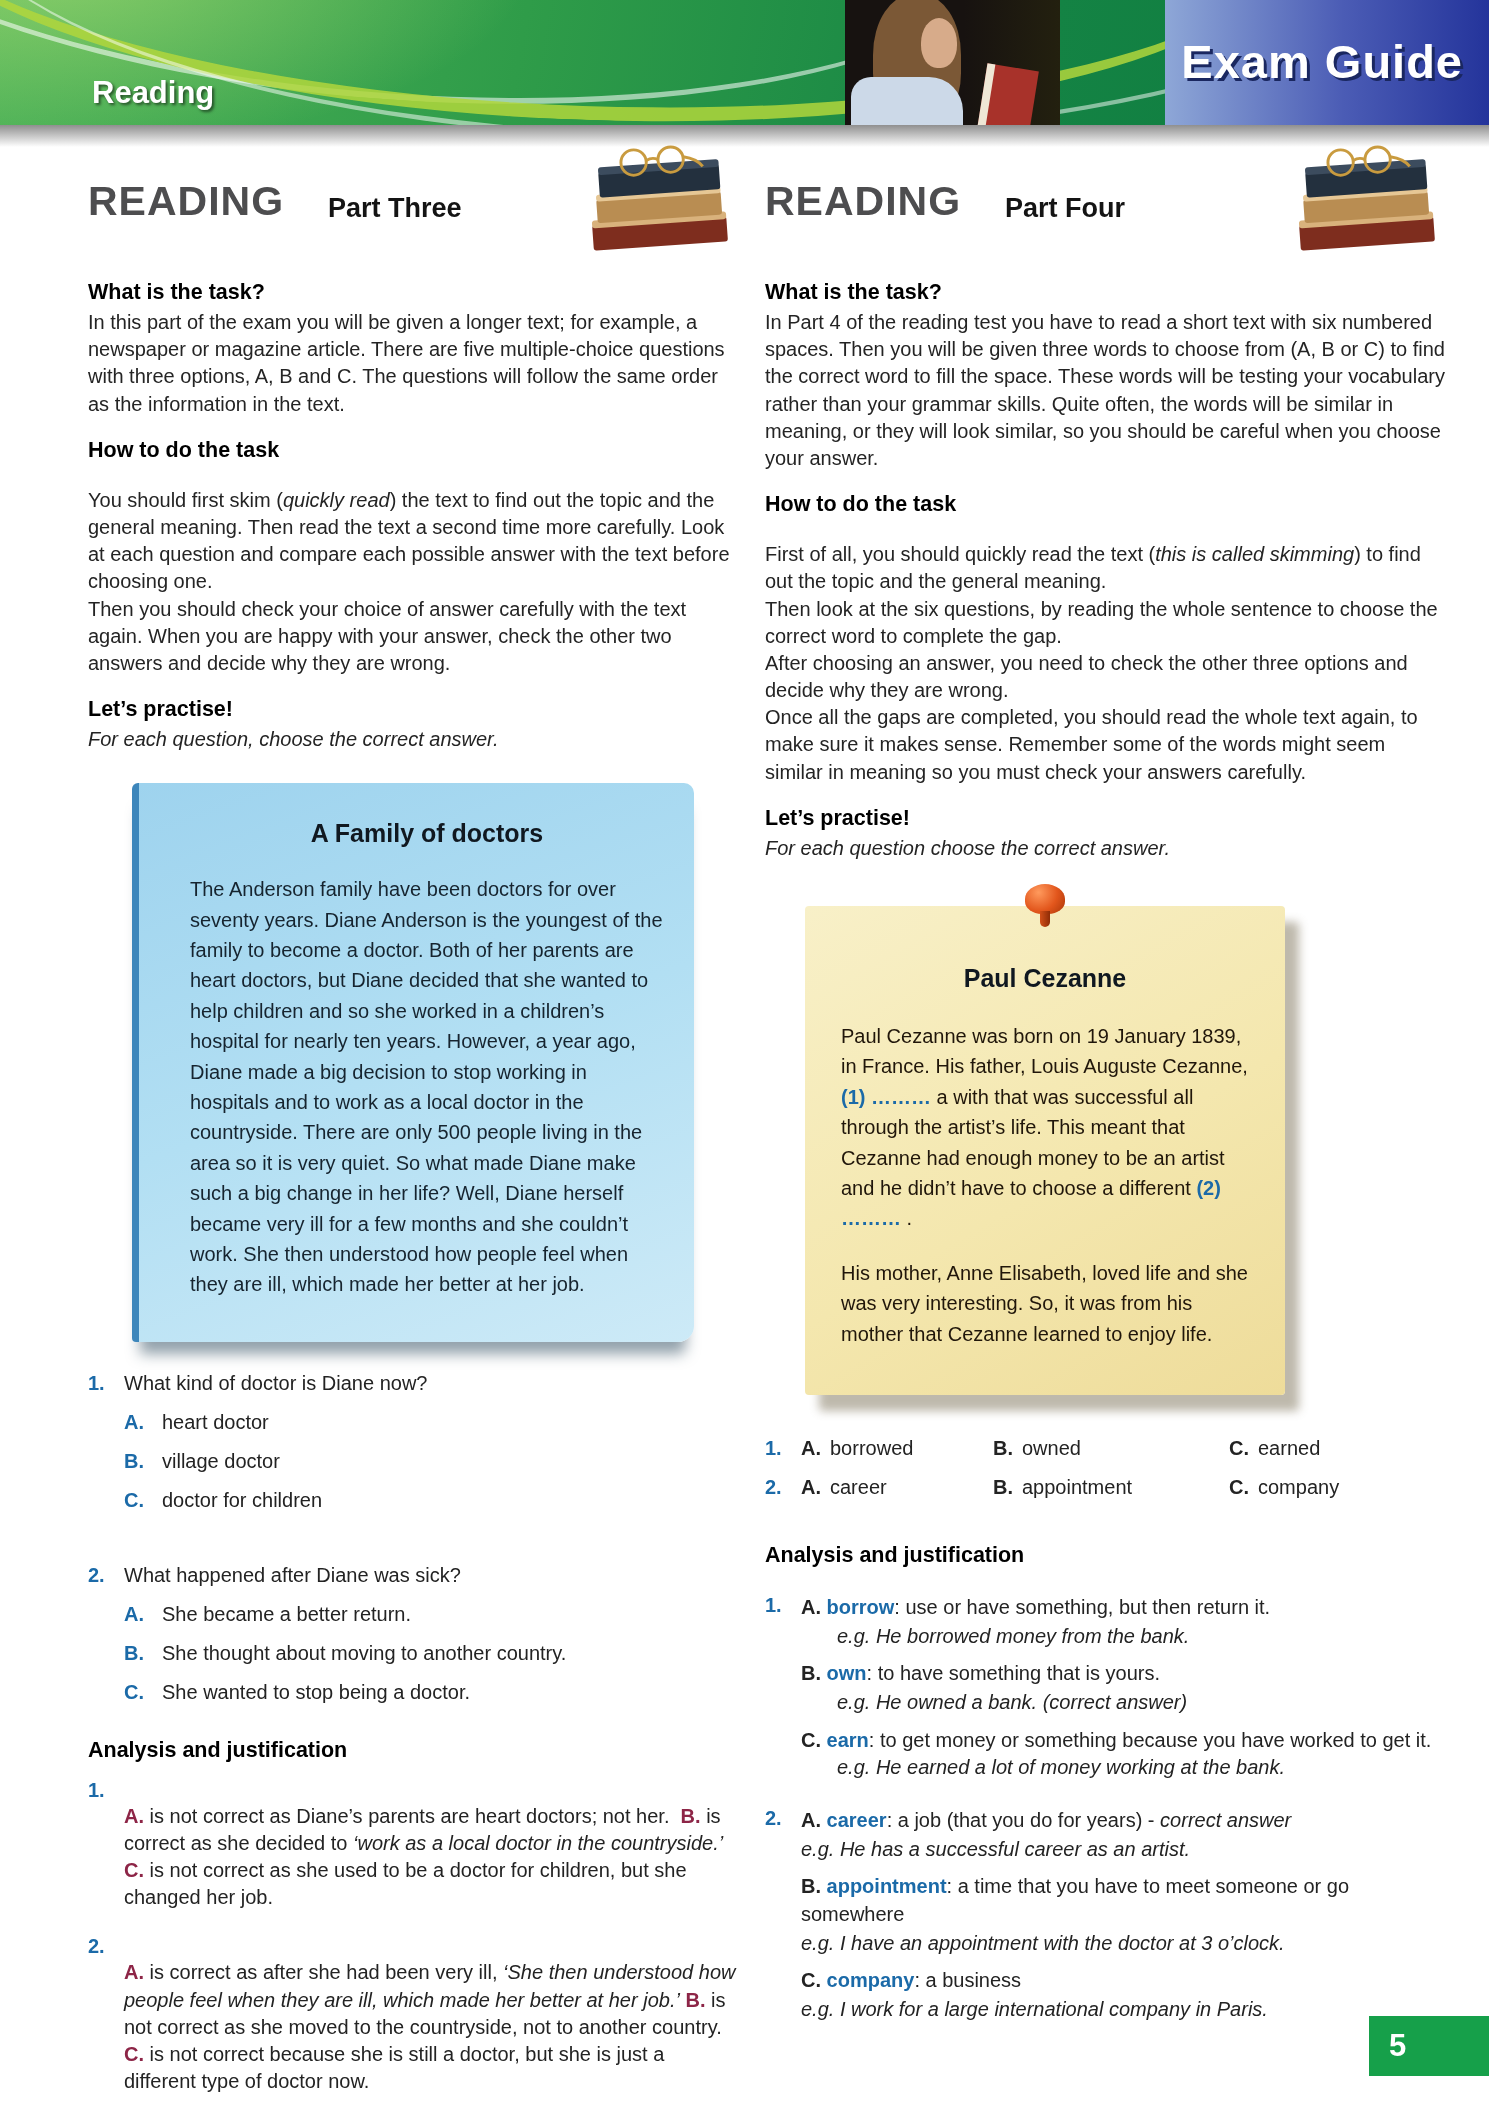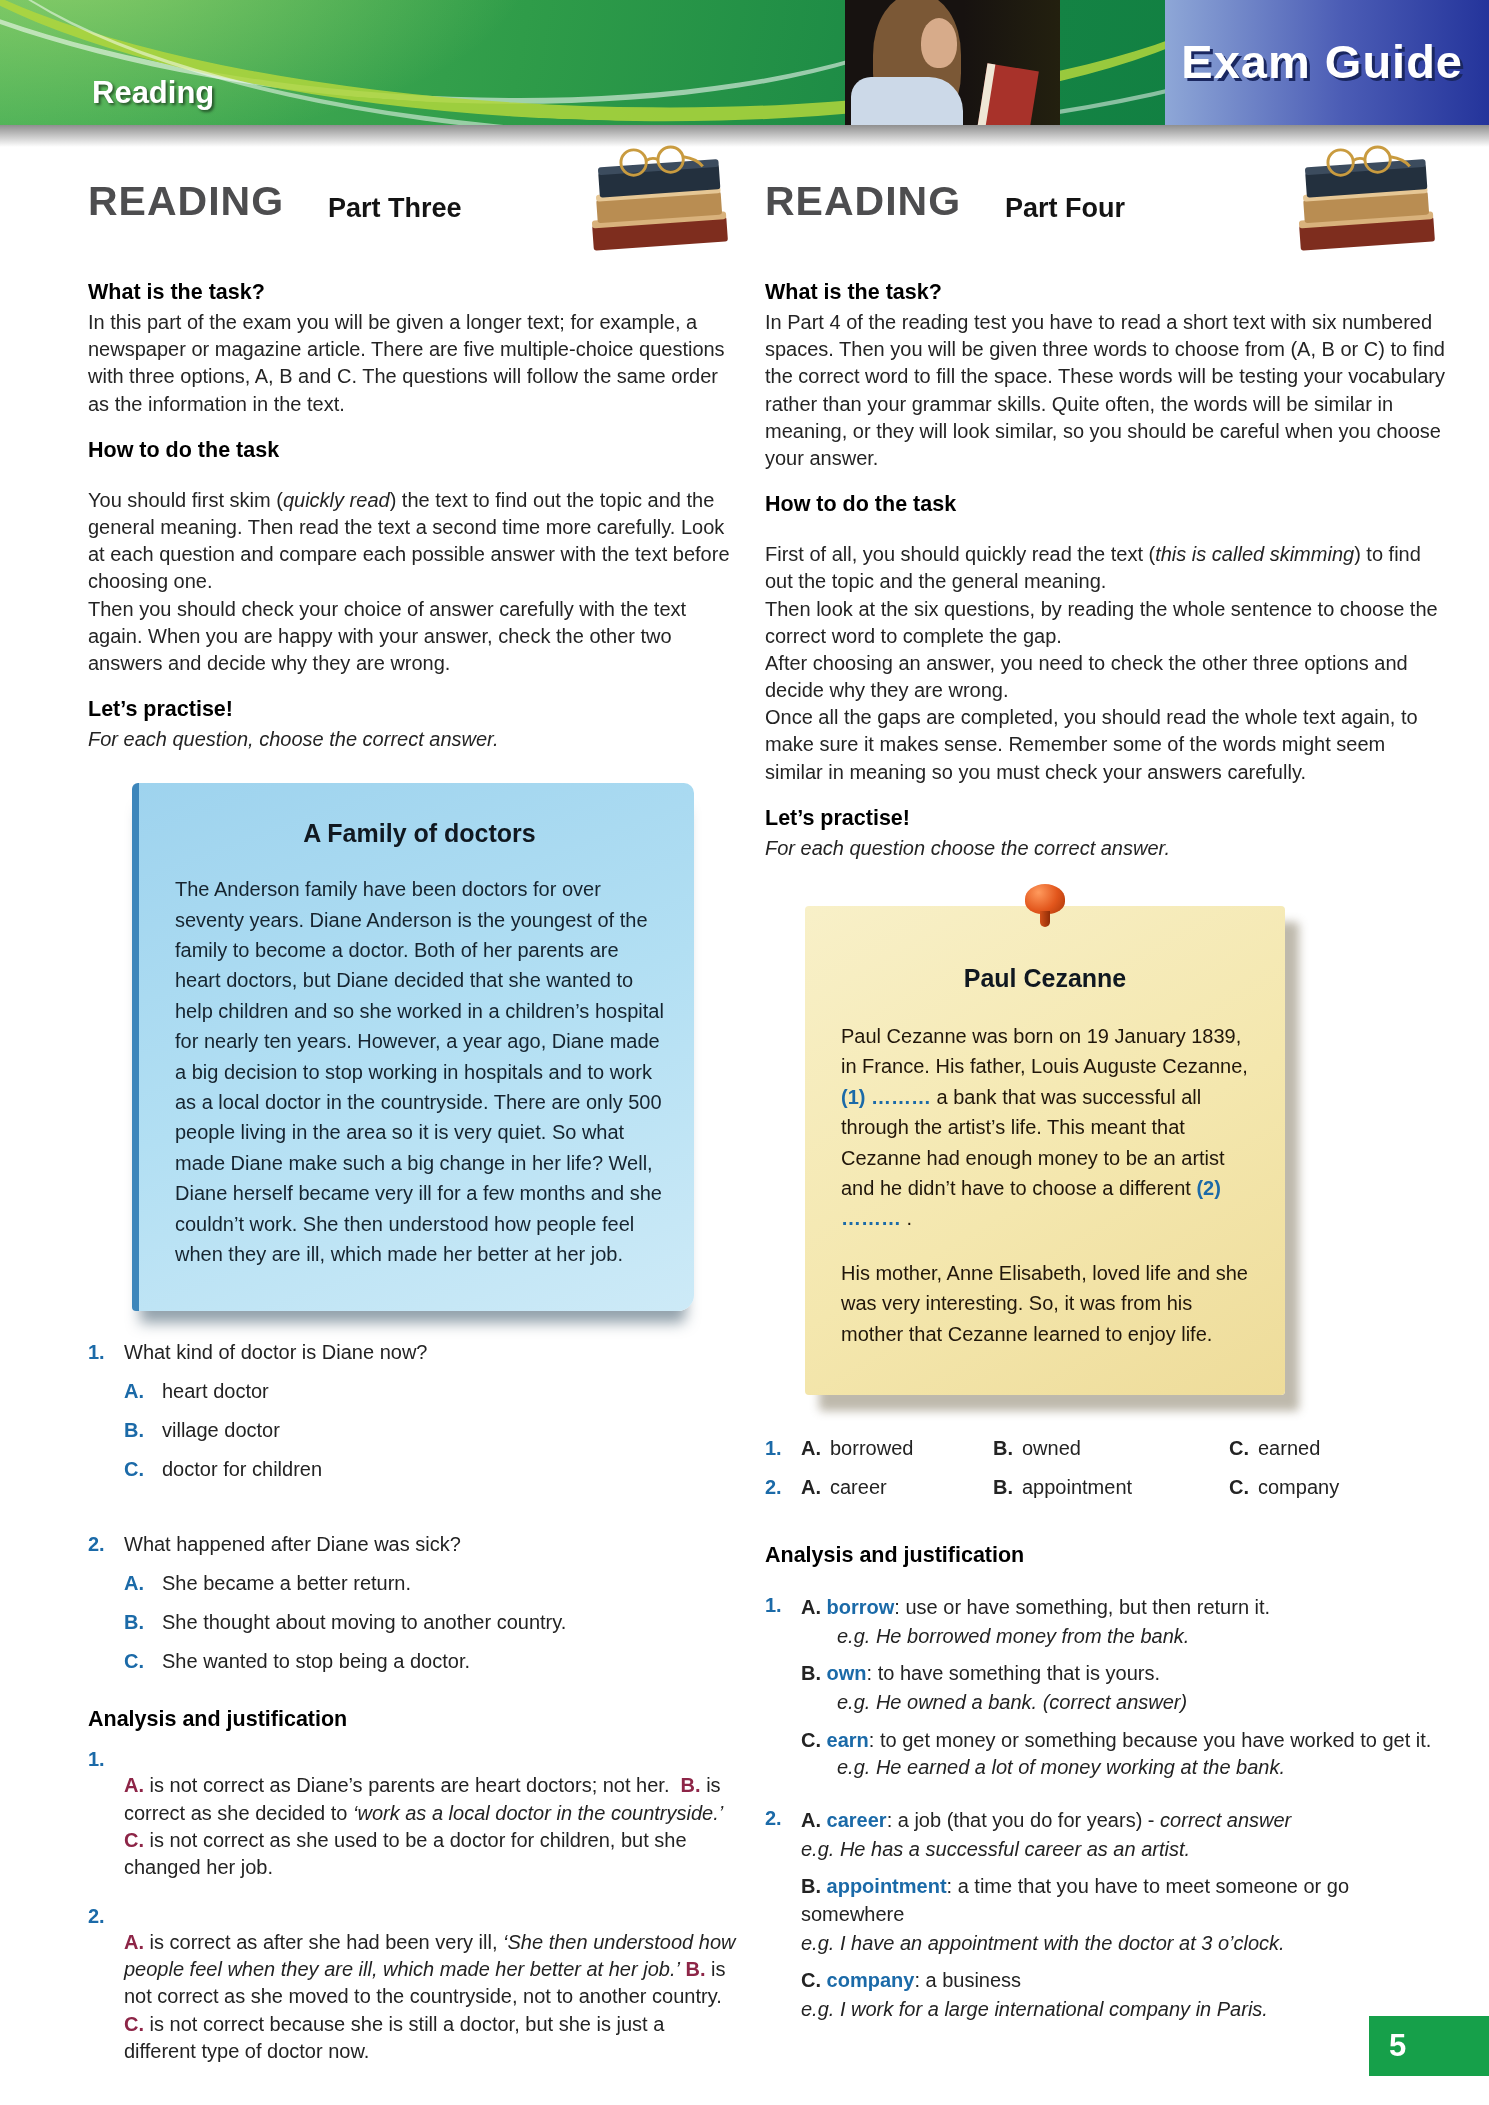--- a/index.html
+++ b/index.html
@@ -43,21 +43,21 @@
   .body { font-size:20px; line-height:1.36; color:#242424; }
   .pre { white-space:pre-wrap;margin-top:24px; }
   .italic { font-style:italic; }
 
   .s-i  { font-style:italic; }
   .s-b  { font-weight:700; }
   .s-bl { color:#1b6aa8; font-weight:700; }
   .s-mr { color:#8d2547; font-weight:700; }
 
   
-  .note-blue { position:relative; margin:30px 0 0 44px; width:562px; padding:36px 30px 42px 36px;
+  .note-blue { position:relative; margin:30px 0 0 44px; width:562px; padding:36px 30px 42px 51px;
     background:linear-gradient(160deg,#9ed3ee 0%,#b2dff3 50%,#cdeaf7 100%);
     border-left:7px solid #3d86bb; border-radius:6px 10px 16px 4px;
     box-shadow:0 20px 14px -8px rgba(40,70,90,.5); }
   .note-blue::after { content:''; position:absolute; left:-4px; right:8px; bottom:-15px; height:28px; z-index:-1;
     background:linear-gradient(#14३a52,#0b2438); background:linear-gradient(#143a52,#0b2438);
     transform:rotate(-1.6deg); border-radius:10px 20px 40px 70px; }
   .note-title { text-align:center; font-size:25px; font-weight:700; color:#101820; margin-bottom:26px; }
   .note-body { font-size:20px; line-height:1.52; color:#16242f; }
 
   
@@ -250,21 +250,21 @@
 
     <h3 class="bluehead">Let’s practise!</h3>
     <p class="body italic">For each question choose the correct answer.</p>
 
     <div class="note-yellow">
       <div class="pin">
         <div class="cap"></div>
         <div class="stem"></div>
       </div>
       <div class="note-title">Paul Cezanne</div>
-      <p class="note-p pre"><span>Paul Cezanne was born on 19 January 1839, in France. His father, Louis Auguste Cezanne, </span><span class="s-bl">(1) ………</span><span> a bank that was successful all through the artist’s life. This meant that Cezanne had enough money to be an artist and he didn’t have to choose a different </span><span class="s-bl">(2) ………</span><span> .</span></p>
+      <p class="note-p pre"><span>Paul Cezanne was born on 19 January 1839, in France. His father, Louis Auguste Cezanne, </span><span class="s-bl">(1) ………</span><span> a with that was successful all through the artist’s life. This meant that Cezanne had enough money to be an artist and he didn’t have to choose a different </span><span class="s-bl">(2) ………</span><span> .</span></p>
       <p class="note-p">His mother, Anne Elisabeth, loved life and she was very interesting. So, it was from his mother that Cezanne learned to enjoy life.</p>
     </div>
 
     <div class="arows">
       <div class="arow">
         <span class="qnum">1.</span>
         <span class="acell ac1">
             <b class="alet">A.</b>
             <span>borrowed</span>
           </span>

